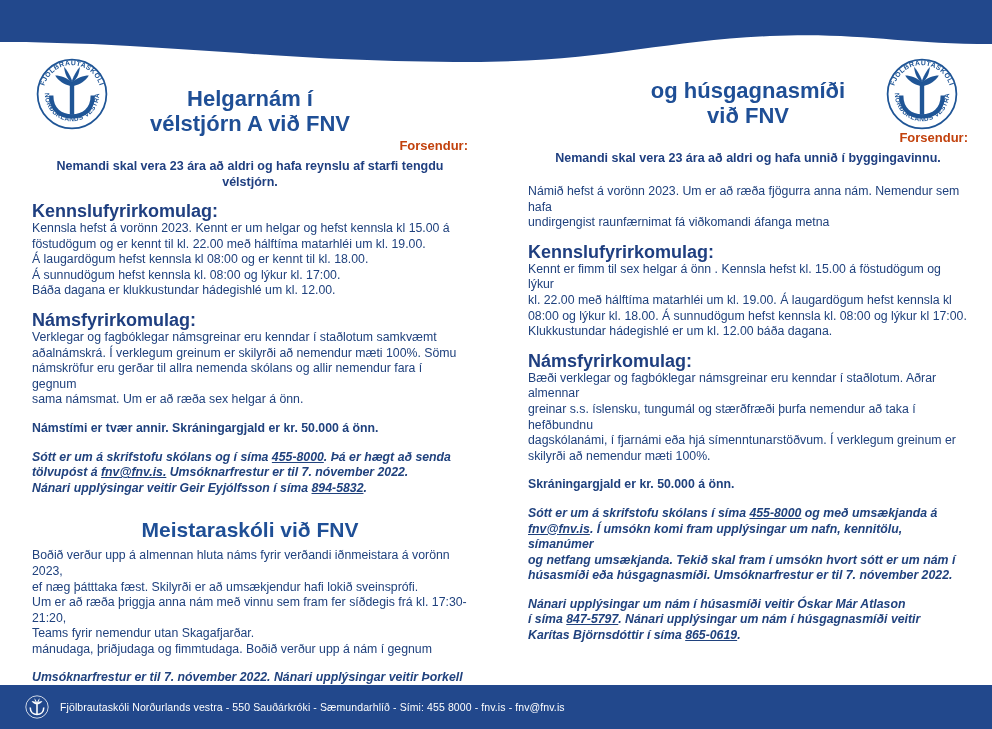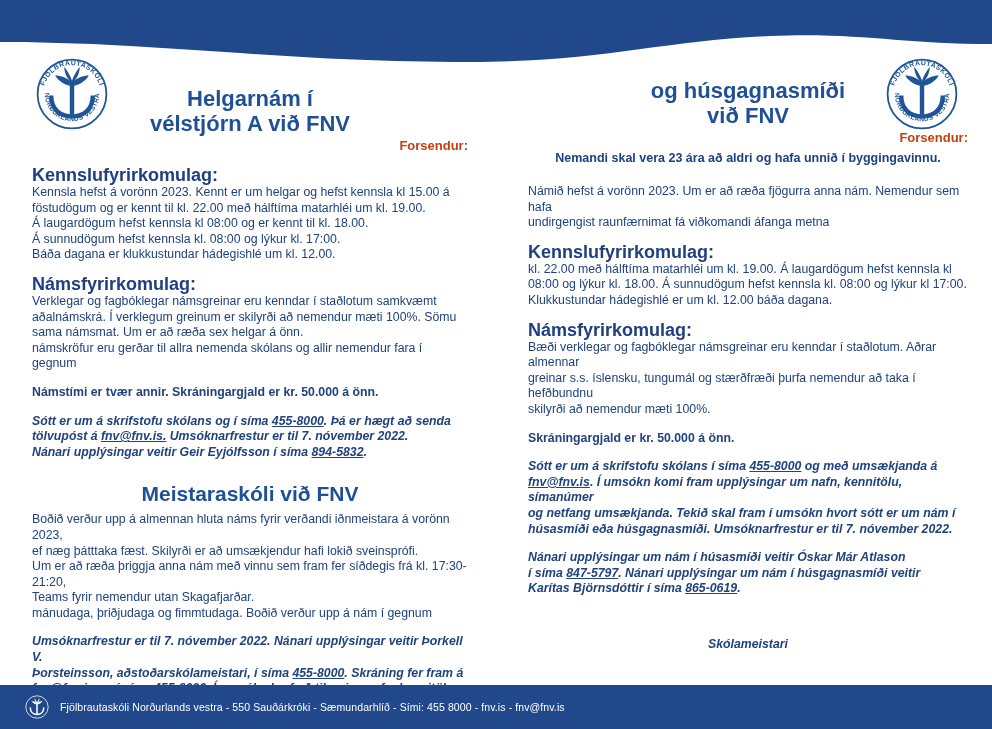--- a/index.html
+++ b/index.html
@@ -132,36 +132,37 @@
   </div>
 
   <div class="col col-left">
 
     <div class="title-left">
       <div class="title">Helgarnám í</div>
       <div class="title">vélstjórn A við FNV</div>
     </div>
 
     <div class="forsendur">Forsendur:</div>
+    <div class="forsendur-line">Nemandi skal vera 23 ára að aldri og hafa reynslu af starfi tengdu vélstjórn.</div>
 
     <div class="blk">
       <h3 class="sec">Kennslufyrirkomulag:</h3>
       <p class="body">Kennsla hefst á vorönn 2023. Kennt er um helgar og hefst kennsla kl 15.00 á</p>
       <p class="body">föstudögum og er kennt til kl. 22.00 með  hálftíma matarhléi um kl. 19.00.</p>
       <p class="body">Á laugardögum  hefst kennsla kl 08:00 og er kennt til kl. 18.00.</p>
       <p class="body">Á sunnudögum hefst kennsla kl. 08:00  og lýkur kl. 17:00.</p>
       <p class="body">Báða dagana  er klukkustundar hádegishlé um kl. 12.00.</p>
     </div>
 
     <div class="blk">
       <h3 class="sec">Námsfyrirkomulag:</h3>
       <p class="body">Verklegar og fagbóklegar námsgreinar eru kenndar í staðlotum samkvæmt</p>
       <p class="body">aðalnámskrá.  Í verklegum greinum er skilyrði að nemendur mæti 100%. Sömu</p>
+      <p class="body">námskröfur eru gerðar til allra nemenda skólans og allir nemendur fara í gegnum</p>
       <p class="body">sama námsmat. Um er að ræða sex helgar á önn.</p>
-      <p class="body">námskröfur eru gerðar til allra nemenda skólans og allir nemendur fara í gegnum</p>
     </div>
 
     <div class="blk">
       <p class="body" style="font-weight:bold;">Námstími er tvær annir. Skráningargjald er kr. 50.000 á önn.</p>
     </div>
 
     <div class="blk">
       <p class="ital"><span>Sótt er um á skrifstofu skólans og í síma </span><span class="u">455-8000</span><span>. Þá er hægt að senda</span></p>
       <p class="ital"><span>tölvupóst á </span><span class="u">fnv@fnv.is.</span><span>  Umsóknarfrestur er til 7. nóvember 2022.</span></p>
       <p class="ital"><span>Nánari upplýsingar veitir Geir Eyjólfsson í síma </span><span class="u">894-5832</span><span>.</span></p>
@@ -195,29 +196,31 @@
     <div class="forsendur">Forsendur:</div>
     <div class="forsendur-line">Nemandi skal vera 23 ára að aldri og hafa unnið í byggingavinnu.</div>
 
     <div style="margin-top:18px;">
       <p class="body">Námið hefst á vorönn 2023. Um er að ræða fjögurra anna nám.  Nemendur sem hafa</p>
       <p class="body">undirgengist raunfærnimat fá viðkomandi áfanga metna</p>
     </div>
 
     <div class="blk">
       <h3 class="sec">Kennslufyrirkomulag:</h3>
+      <p class="body">Kennt er fimm til sex helgar á önn .  Kennsla hefst kl. 15.00 á föstudögum og lýkur</p>
       <p class="body">kl. 22.00 með hálftíma matarhléi um kl. 19.00. Á laugardögum hefst kennsla kl</p>
       <p class="body">08:00 og lýkur kl. 18.00.  Á sunnudögum hefst kennsla kl. 08:00 og lýkur kl 17:00.</p>
       <p class="body">Klukkustundar hádegishlé er um kl. 12.00 báða dagana.</p>
     </div>
 
     <div class="blk">
       <h3 class="sec">Námsfyrirkomulag:</h3>
       <p class="body">Bæði verklegar og fagbóklegar námsgreinar eru kenndar í staðlotum.  Aðrar almennar</p>
       <p class="body">greinar s.s. íslensku, tungumál og stærðfræði þurfa nemendur að taka í hefðbundnu</p>
+      <p class="body">dagskólanámi, í fjarnámi eða hjá símenntunarstöðvum.  Í verklegum greinum er</p>
       <p class="body">skilyrði að nemendur mæti 100%.</p>
     </div>
 
     <div class="blk">
       <p class="body" style="font-weight:bold;">Skráningargjald er kr. 50.000 á önn.</p>
     </div>
 
     <div class="blk">
       <p class="ital"><span>Sótt er um á skrifstofu skólans í síma </span><span class="u">455-8000</span><span> og  með umsækjanda á</span></p>
       <p class="ital"><span class="u">fnv@fnv.is</span><span>. Í umsókn komi fram upplýsingar um nafn, kennitölu, símanúmer</span></p>

